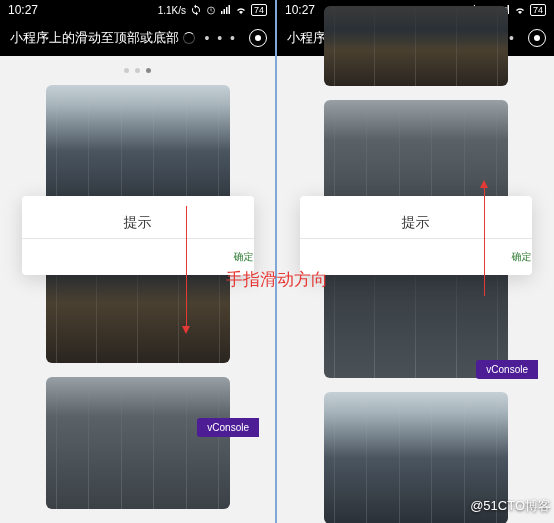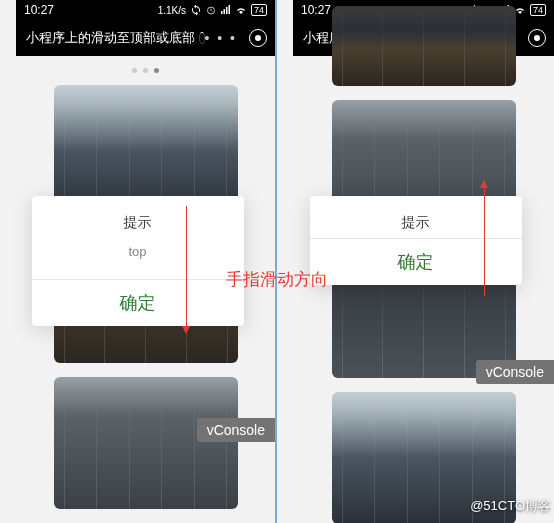--- a/index.html
+++ b/index.html
@@ -15,21 +15,20 @@
       display: flex;
       width: 100%;
       height: 100%;
     }
     .phone {
       width: 50%;
       height: 100%;
       background: #f2f2f2;
       position: relative;
       overflow: hidden;
-      padding-left: 16px;
     }
     .phone.left { border-right: 2px solid #7fa8d6; }
     .status-bar {
       height: 20px;
       background: #000;
       color: #fff;
       display: flex;
       align-items: center;
       justify-content: space-between;
       padding: 0 8px;
@@ -120,21 +119,21 @@
     }
     .bl {
       width: 1px;
       background: linear-gradient(180deg, transparent, rgba(255,255,255,0.15));
     }
     .modal-overlay {
       position: absolute;
       top: 196px;
       left: 50%;
       transform: translateX(-50%);
-      width: 212px;
+      width: 232px;
       background: #fff;
       border-radius: 4px;
       box-shadow: 0 4px 20px rgba(0,0,0,0.15);
       overflow: hidden;
       z-index: 10;
     }
     .modal-header {
       text-align: center;
       padding: 18px 0 6px;
       font-size: 14px;
@@ -142,32 +141,32 @@
       font-weight: 500;
     }
     .modal-body {
       text-align: center;
       padding: 6px 0 20px;
       font-size: 13px;
       color: #888;
     }
     .modal-divider { height: 1px; background: #e5e5e5; }
     .modal-btn {
-      text-align: center;
+      text-align: right;
       padding: 11px 0;
-      font-size: 18px;
+      font-size: 10px;
       color: #2e7d32;
       font-weight: 500;
     }
     .vconsole-btn {
       position: absolute;
-      right: 0;
-      background: #737373;
+      right: 16px;
+      background: #4c1d95;
       color: #fff;
-      font-size: 14px;
+      font-size: 10px;
       padding: 4px 10px;
       border-radius: 3px 0 0 3px;
       z-index: 5;
     }
     .left .vconsole-btn { top: 418px; }
     .right .vconsole-btn { top: 360px; }
     .swipe-label {
       position: absolute;
       top: 252px;
       left: 50%;
@@ -299,21 +298,20 @@
             <div class="bl"></div>
             <div class="bl"></div>
             <div class="bl"></div>
             <div class="bl"></div>
             <div class="bl"></div>
           </div>
       </div>
     </div>
     <div class="modal-overlay">
       <div class="modal-header">提示</div>
-      <div class="modal-body">top</div>
       <div class="modal-divider"></div>
       <div class="modal-btn">确定</div>
     </div>
     <div class="arrow"></div>
     <div class="vconsole-btn">vConsole</div>
   </div>
 
   <div class="phone right">
     <div class="status-bar">
       <span class="status-left">10:27</span>

